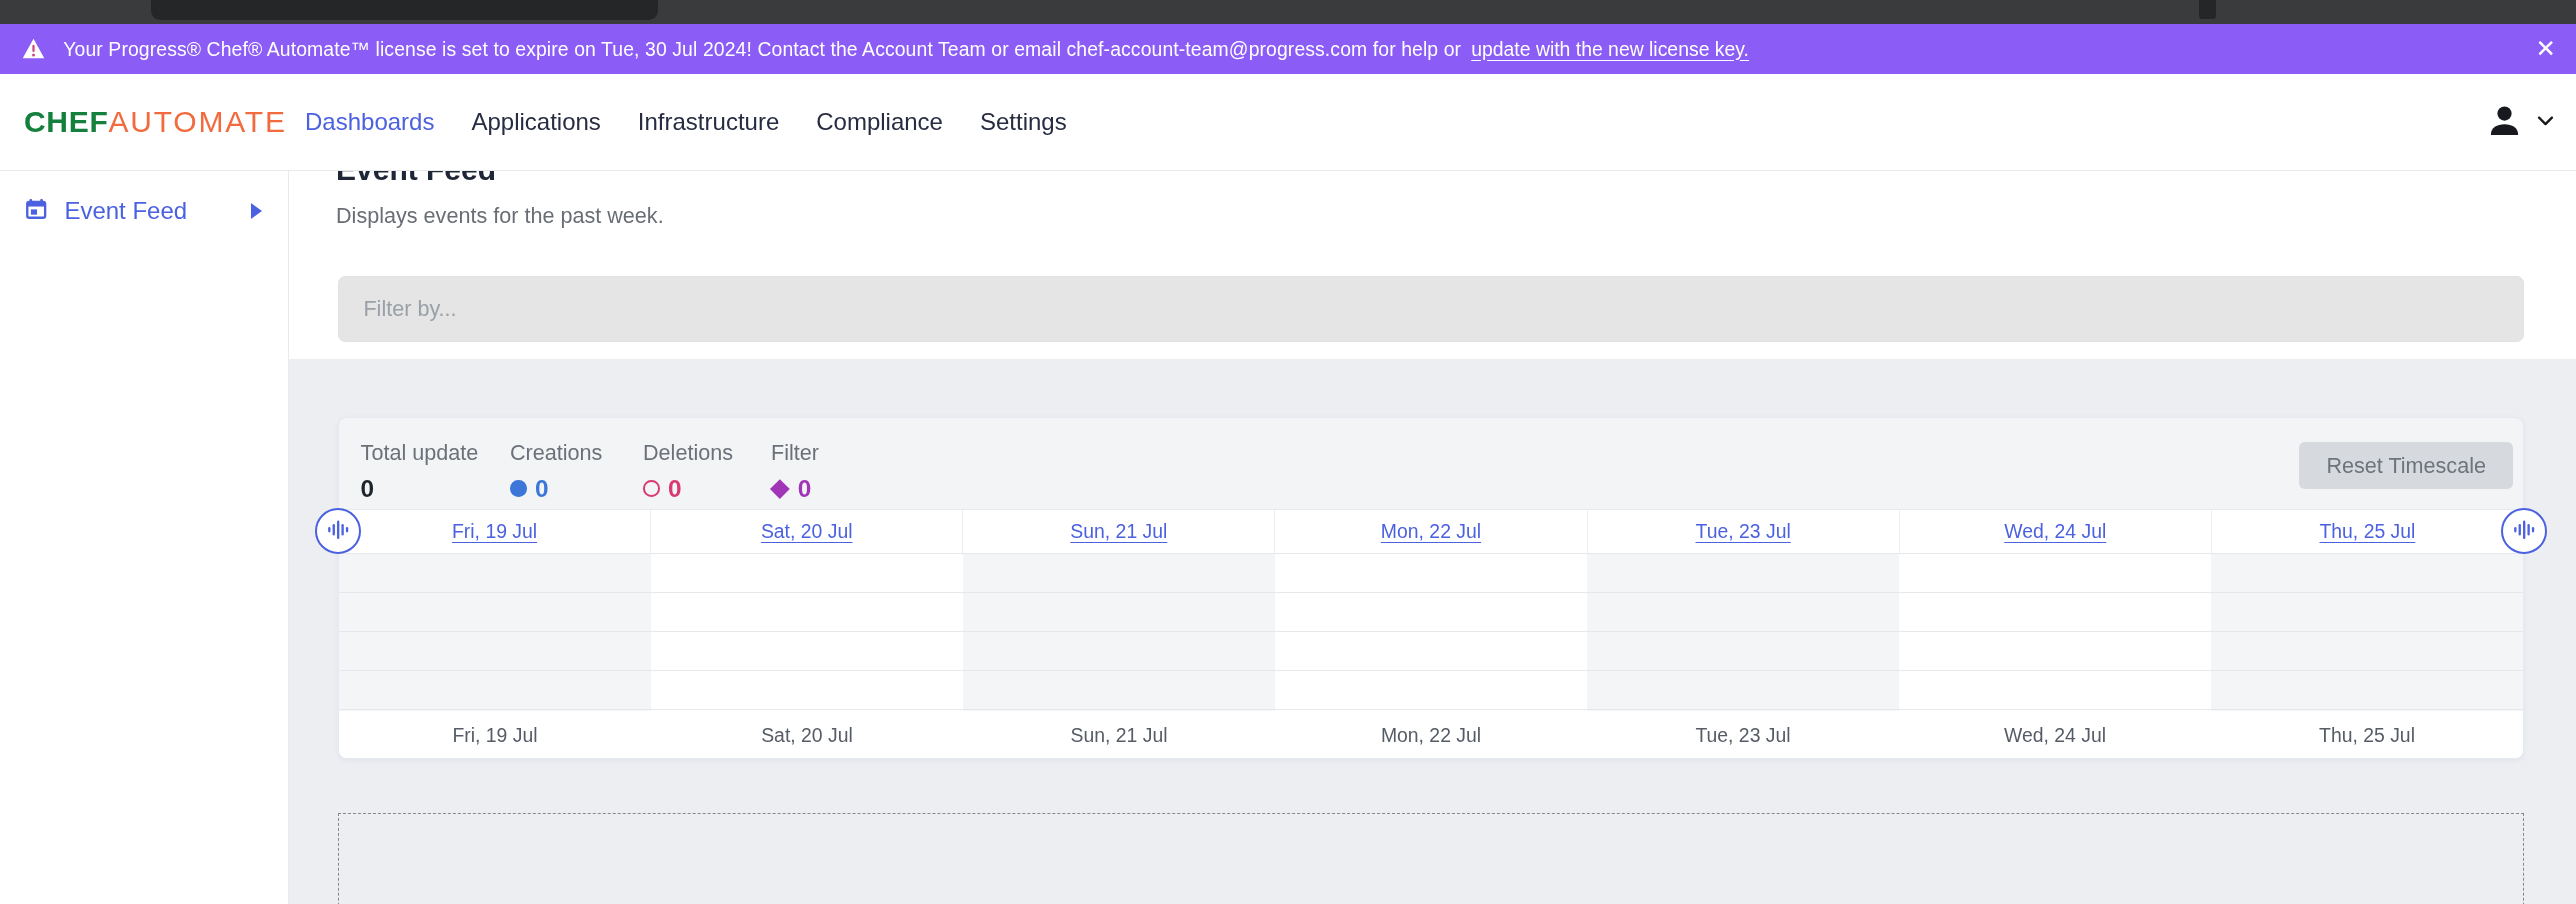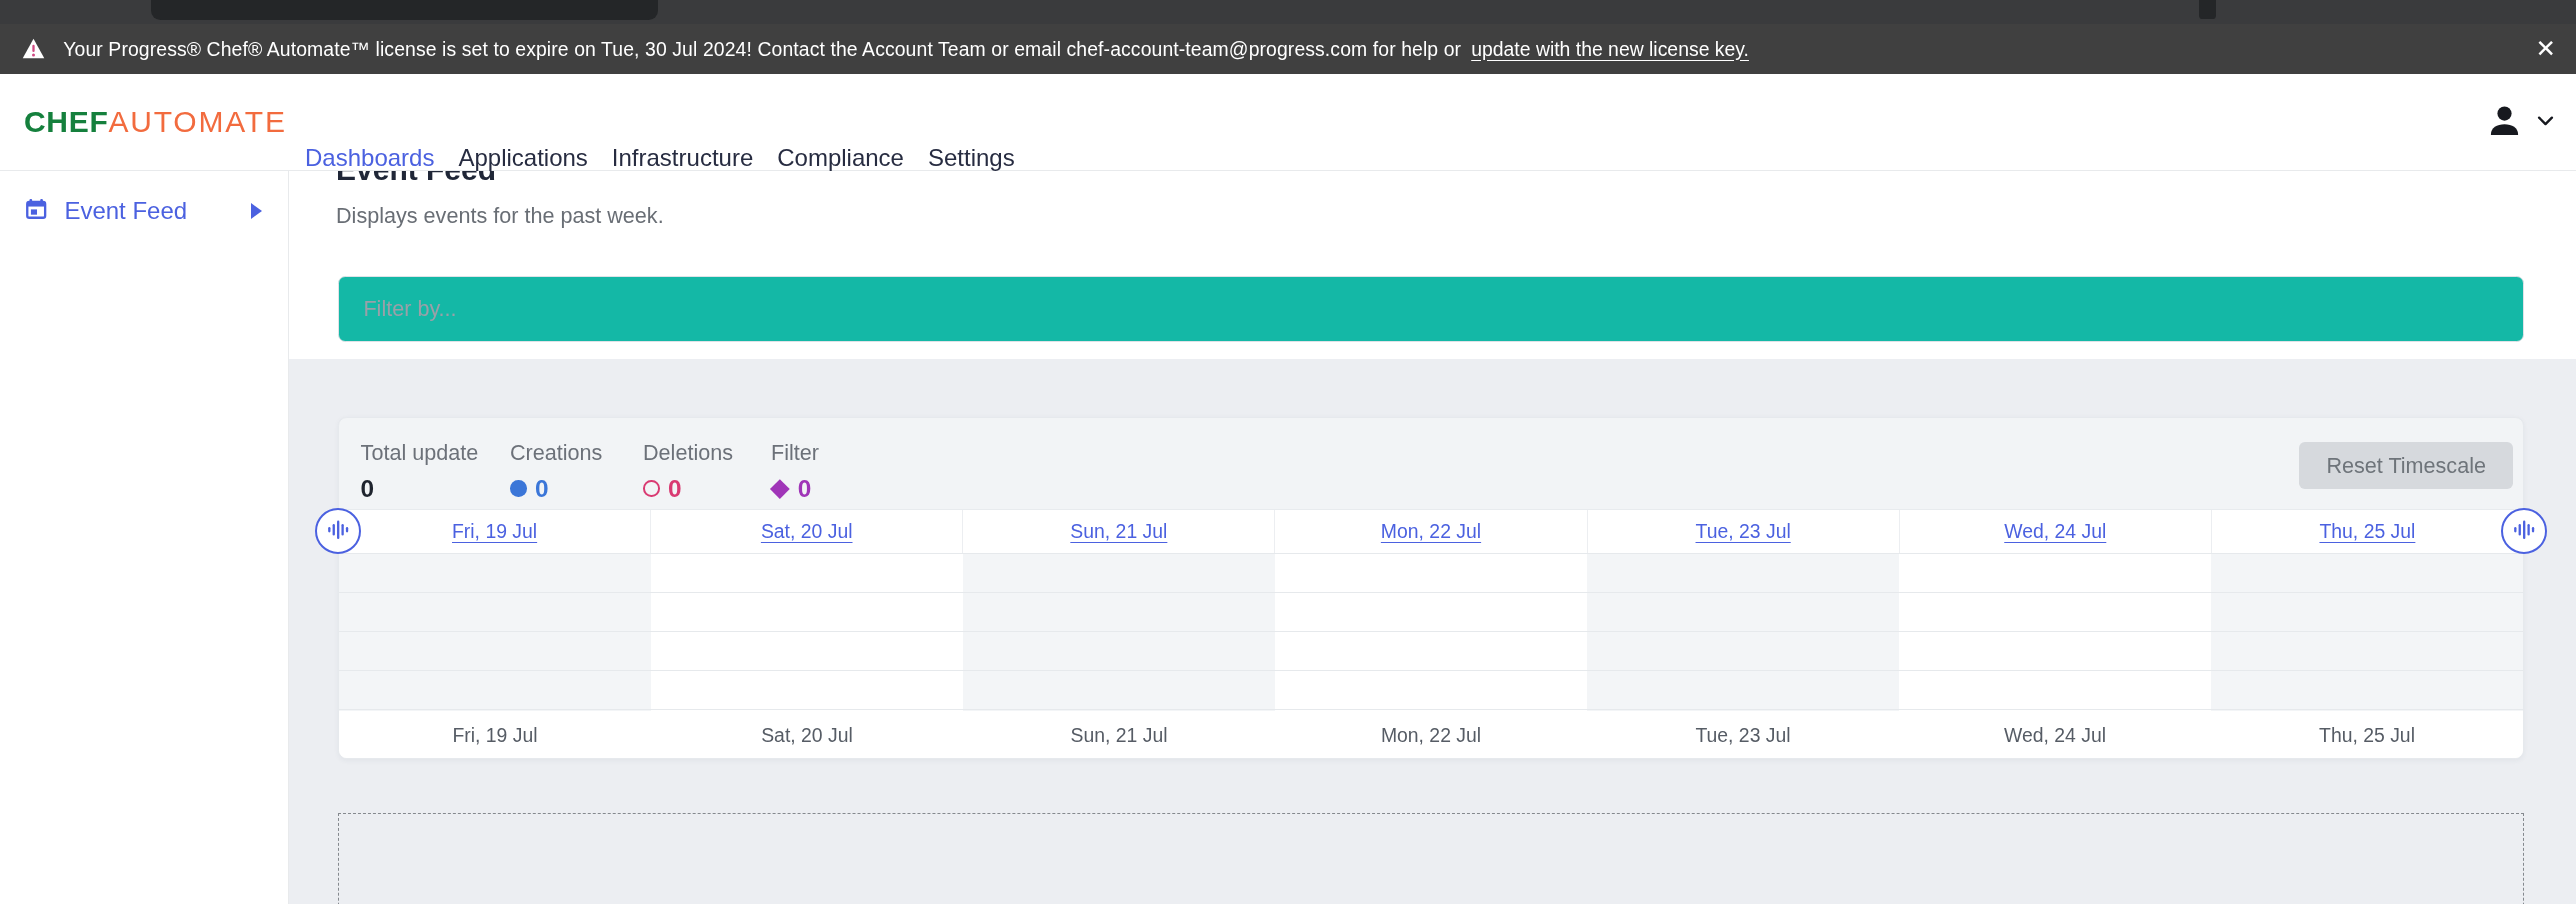--- a/index.html
+++ b/index.html
@@ -6,53 +6,53 @@
   html,body { width:2576px; height:904px; overflow:hidden; background:#fff;
               font-family:"Liberation Sans", sans-serif; }
   body { position:relative; }
 
   
   .top-strip { position:absolute; top:0; left:0; width:100%; height:24px; background:#3a3b3d; z-index:10; overflow:hidden; }
   .omnibox { position:absolute; left:151px; top:-11.5px; width:507px; height:31px; background:#242628; border-radius:9.3px; }
   .top-right-mark { position:absolute; left:2199px; top:0; width:17px; height:18.7px; background:#242628; border-radius:0 0 3.6px 3.6px; }
 
   
-  .banner { position:absolute; top:24px; left:0; width:100%; height:50px; background:#404040; z-index:9;
+  .banner { position:absolute; top:24px; left:0; width:100%; height:50px; background:#8b5cf6; z-index:9;
             display:flex; align-items:center; color:#fff; font-size:19.4px; }
   .banner .warn { margin-left:21.6px; display:flex; align-items:center; }
   .banner .msg { margin-left:18.7px; letter-spacing:0.1px; }
   .banner .lnk { color:#fff; text-decoration:underline; text-underline-offset:4.3px; margin-left:10px; cursor:pointer;text-align:right; }
   .banner .close { position:absolute; right:20px; top:50%; transform:translateY(-50%); font-size:24.4px; line-height:1; cursor:pointer; }
 
   
   .app-header { position:absolute; top:74px; left:0; width:100%; height:97px; background:#fff;
                 border-bottom:1.4px solid #e8eaec; z-index:8; }
   .logo { position:absolute; left:24px; top:50%; transform:translateY(-50%); font-size:30px; line-height:1; white-space:nowrap; }
   .logo .p1 { font-weight:800; color:#15803d; letter-spacing:0.7px; }
   .logo .p2 { font-weight:400; color:#f26b3e; letter-spacing:1.8px;text-align:center; }
-  .nav { position:absolute; left:305px; top:0; height:100%; display:flex; align-items:center; gap:24px;margin-top:36px; }
+  .nav { position:absolute; left:305px; top:0; height:100%; display:flex; align-items:center; gap:37px; }
   .nav a { font-size:24px; color:#272c41; text-decoration:none; cursor:pointer; }
   .nav a.active { color:#4b61e0; }
   .user-menu { position:absolute; right:21.6px; top:50%; transform:translateY(-50%); display:flex; align-items:center; gap:14.4px; cursor:pointer; }
 
   
   .sidebar { position:absolute; top:171px; left:0; width:289px; bottom:0; background:#fff;
              border-right:1.4px solid #e8eaec; z-index:7; }
   .sidebar-item { display:flex; align-items:center; margin-top:21.6px; padding:0 26px 0 24px; height:36px; cursor:pointer; }
   .sidebar-item .lbl { color:#4b61e0; font-size:24px; margin-left:16px; }
   .sidebar-item .arrow { margin-left:auto; width:0; height:0;
                          border-top:8px solid transparent; border-bottom:8px solid transparent;
                          border-left:11.5px solid #4b61e0; }
 
   
   .content { position:absolute; top:171px; left:289px; right:0; bottom:0; background:#fff; z-index:1; }
   .page-title { position:absolute; top:-18.7px; left:47px; font-size:30px; line-height:35px; font-weight:700; color:#1f2637; }
   .page-sub { position:absolute; top:32px; left:47px; font-size:21.6px; color:#696e75; }
   .filter-wrap { position:absolute; top:105px; left:49px; width:2186px; height:66px; }
-  .filter-wrap input { width:100%; height:100%; border:1.4px solid #dfe2e7; border-radius:7.2px; background:#14b8a6;
+  .filter-wrap input { width:100%; height:100%; border:1.4px solid #dfe2e7; border-radius:7.2px; background:#e5e5e5;
                        font-size:21.6px; padding:0 24.4px; color:#3a3f48; outline:none;
                        font-family:"Liberation Sans", sans-serif; }
   .filter-wrap input::placeholder { color:#9aa0a8; }
 
   .gray-section { position:absolute; top:188px; left:0; right:0; bottom:0; background:#eceef2; }
 
   
   .card { position:absolute; left:49px; top:58px; width:2186px; height:342px; background:#f2f4f6;
           border:1.4px solid #e6e9ed; border-radius:8.6px; overflow:hidden; box-shadow:0 1.4px 5.8px rgba(40,50,70,0.05); }
 

